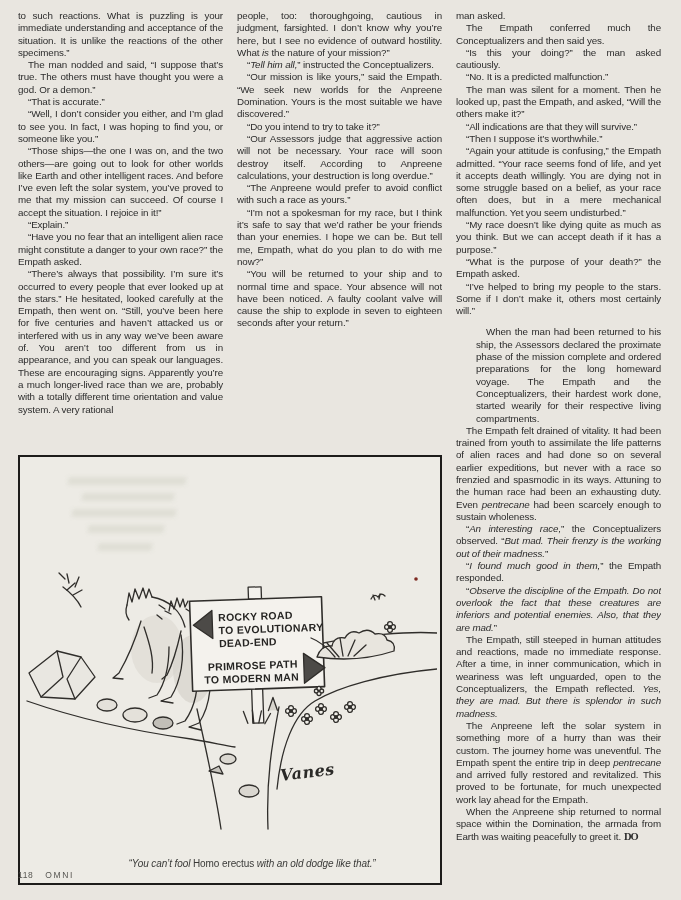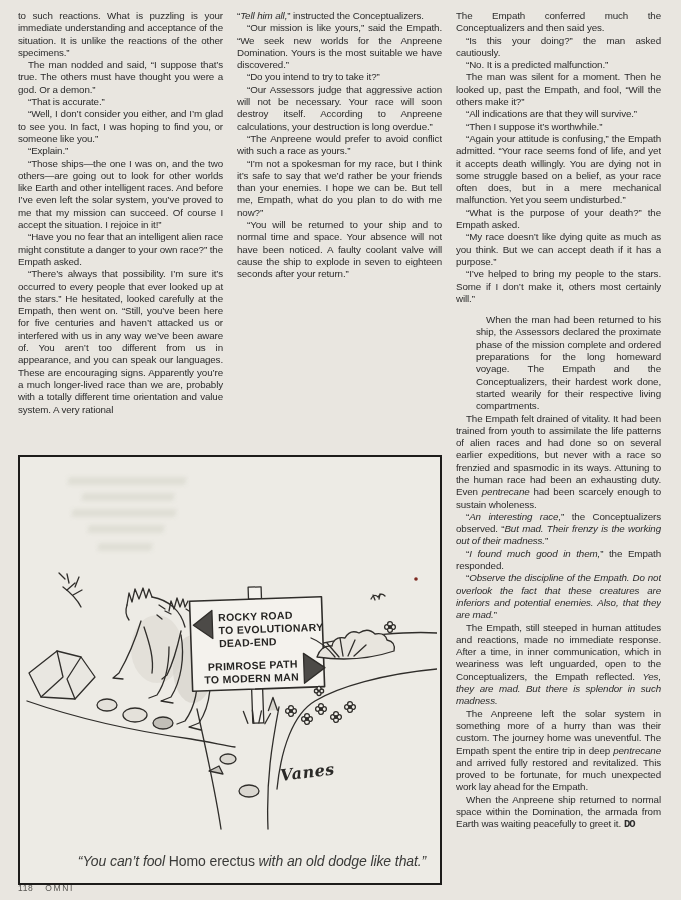--- a/index.html
+++ b/index.html
@@ -19,61 +19,62 @@
     font-size:9.8px;line-height:12.3px;
     text-align:justify;
     letter-spacing:-0.12px;
     hyphens:auto;-webkit-hyphens:auto;
   }
   .col3{height:876px;overflow:hidden;}
   .col p{margin:0;text-indent:10px;}
   .col p:first-child{text-indent:0;}
   .col p.sb{margin-top:9px;margin-left:20px;}
   .endmark{
-    font-weight:700;font-family:Liberation Mono, monospace;
+    font-weight:700;font-family:Liberation Serif, serif;
     letter-spacing:-1px;font-size:10.5px;padding-left:3px;
   }
   .cartoon{
     margin-top:9px;height:430px;box-sizing:border-box;
     border:2px solid #1d1c1a;background:#edebe5;
     position:relative;display:flex;flex-direction:column;
   }
   .cartoon svg{display:block;margin:2px auto 0 auto;}
   .caption{
     margin-top:auto;text-align:center;
-    font-size:14px;color:#3a3a38;padding:0 10px 14px 10px;
+    font-size:10px;color:#3a3a38;padding:0 10px 14px 10px;
     letter-spacing:-0.1px;
     margin-left:44px;
   }
   .smudge{position:absolute;background:rgba(120,132,102,0.12);filter:blur(2px);transform:skewX(-4deg);}
   .footer{
-    position:absolute;left:18px;bottom:7px;
+    position:absolute;left:18px;bottom:20px;
     font-size:8.5px;color:#575652;letter-spacing:0.6px;
   }
   .footer .mag{margin-left:12px;letter-spacing:1.6px;}
 </style>
 </head>
 <body>
 
 <div class="page">
   <div class="row">
 
     <div class="left-stack">
       <div class="cols2">
         <div class="col">
             <p><span>to such reactions. What is puzzling is your immediate understanding and acceptance of the situation. It is unlike the reactions of the other specimens.”</span></p>
             <p><span>The man nodded and said, “I suppose that’s true. The others must have thought you were a god. Or a demon.”</span></p>
             <p><span>“That is accurate.”</span></p>
             <p><span>“Well, I don’t consider you either, and I’m glad to see you. In fact, I was hoping to find you, or someone like you.”</span></p>
+            <p><span>“Those ships—the one I was on, and the two others—are going out to look for other worlds like Earth and other intelligent races. And before I’ve even left the solar system, you’ve proved to me that my mission can succeed. Of course I accept the situation. I rejoice in it!”</span></p>
             <p><span>“Explain.”</span></p>
-            <p><span>“Those ships—the one I was on, and the two others—are going out to look for other worlds like Earth and other intelligent races. And before I’ve even left the solar system, you’ve proved to me that my mission can succeed. Of course I accept the situation. I rejoice in it!”</span></p>
             <p><span>“Have you no fear that an intelligent alien race might constitute a danger to your own race?” the Empath asked.</span></p>
             <p><span>“There’s always that possibility. I’m sure it’s occurred to every people that ever looked up at the stars.” He hesitated, looked carefully at the Empath, then went on. “Still, you’ve been here for five centuries and haven’t attacked us or interfered with us in any way we’ve been aware of. You aren’t too different from us in appearance, and you can speak our languages. These are encouraging signs. Apparently you’re a much longer-lived race than we are, probably with a totally different time orientation and value system. A very rational</span></p>
           </div>
         <div class="col">
+            <p><span>people, too: thoroughgoing, cautious in judgment, farsighted. I don’t know why you’re here, but I see no evidence of outward hostility. What </span><i>is</i><span> the nature of your mission?”</span></p>
             <p><span>“</span><i>Tell him all,</i><span>” instructed the Conceptualizers.</span></p>
             <p><span>“Our mission is like yours,” said the Empath. “We seek new worlds for the Anpreene Domination. Yours is the most suitable we have discovered.”</span></p>
             <p><span>“Do you intend to try to take it?”</span></p>
             <p><span>“Our Assessors judge that aggressive action will not be necessary. Your race will soon destroy itself. According to Anpreene calculations, your destruction is long overdue.”</span></p>
             <p><span>“The Anpreene would prefer to avoid conflict with such a race as yours.”</span></p>
             <p><span>“I’m not a spokesman for my race, but I think it’s safe to say that we’d rather be your friends than your enemies. I hope we can be. But tell me, Empath, what do you plan to do with me now?”</span></p>
             <p><span>“You will be returned to your ship and to normal time and space. Your absence will not have been noticed. A faulty coolant valve will cause the ship to explode in seven to eighteen seconds after your return.”</span></p>
           </div>
       </div>
 
@@ -214,29 +215,30 @@
 
             <text x="258" y="322" transform="rotate(-7 258 322)" font-family="DejaVu Serif, serif" font-style="italic" font-weight="bold" font-size="16" fill="#2b2a28" stroke="none" letter-spacing="0.5">Vanes</text>
           </g>
         </svg>
 
         <div class="caption"><i>“You can’t fool </i><span>Homo erectus</span><i> with an old dodge like that.”</i></div>
       </div>
     </div>
 
     <div class="col col3">
+        <p><span>man asked.</span></p>
         <p><span>The Empath conferred much the Conceptualizers and then said yes.</span></p>
         <p><span>“Is this your doing?” the man asked cautiously.</span></p>
         <p><span>“No. It is a predicted malfunction.”</span></p>
-        <p><span>The man was silent for a moment. Then he looked up, past the Empath, and fool, “Will the others make it?”</span></p>
+        <p><span>The man was silent for a moment. Then he looked up, past the Empath, and asked, “Will the others make it?”</span></p>
         <p><span>“All indications are that they will survive.”</span></p>
         <p><span>“Then I suppose it’s worthwhile.”</span></p>
         <p><span>“Again your attitude is confusing,” the Empath admitted. “Your race seems fond of life, and yet it accepts death willingly. You are dying not in some struggle based on a belief, as your race often does, but in a mere mechanical malfunction. Yet you seem undisturbed.”</span></p>
+        <p><span>“My race doesn’t like dying quite as much as you think. But we can accept death if it has a purpose.”</span></p>
         <p><span>“What is the purpose of your death?” the Empath asked.</span></p>
-        <p><span>“My race doesn’t like dying quite as much as you think. But we can accept death if it has a purpose.”</span></p>
         <p><span>“I’ve helped to bring my people to the stars. Some if I don’t make it, others most certainly will.”</span></p>
         <p class="sb"><span>When the man had been returned to his ship, the Assessors declared the proximate phase of the mission complete and ordered preparations for the long homeward voyage. The Empath and the Conceptualizers, their hardest work done, started wearily for their respective living compartments.</span></p>
         <p><span>The Empath felt drained of vitality. It had been trained from youth to assimilate the life patterns of alien races and had done so on several earlier expeditions, but never with a race so frenzied and spasmodic in its ways. Attuning to the human race had been an exhausting duty. Even </span><i>pentrecane</i><span> had been scarcely enough to sustain wholeness.</span></p>
         <p><span>“</span><i>An interesting race,</i><span>” the Conceptualizers observed. “</span><i>But mad. Their frenzy is the working out of their madness.</i><span>”</span></p>
         <p><span>“</span><i>I found much good in them,</i><span>” the Empath responded.</span></p>
         <p><span>“</span><i>Observe the discipline of the Empath. Do not overlook the fact that these creatures are inferiors and potential enemies. Also, that they are mad.</i><span>”</span></p>
         <p><span>The Empath, still steeped in human attitudes and reactions, made no immediate response. After a time, in inner communication, which in weariness was left unguarded, open to the Conceptualizers, the Empath reflected. </span><i>Yes, they are mad. But there is splendor in such madness.</i></p>
         <p><span>The Anpreene left the solar system in something more of a hurry than was their custom. The journey home was uneventful. The Empath spent the entire trip in deep </span><i>pentrecane</i><span> and arrived fully restored and revitalized. This proved to be fortunate, for much unexpected work lay ahead for the Empath.</span></p>
         <p><span>When the Anpreene ship returned to normal space within the Domination, the armada from Earth was waiting peacefully to greet it.</span><span class="endmark">DO</span></p>
       </div>

